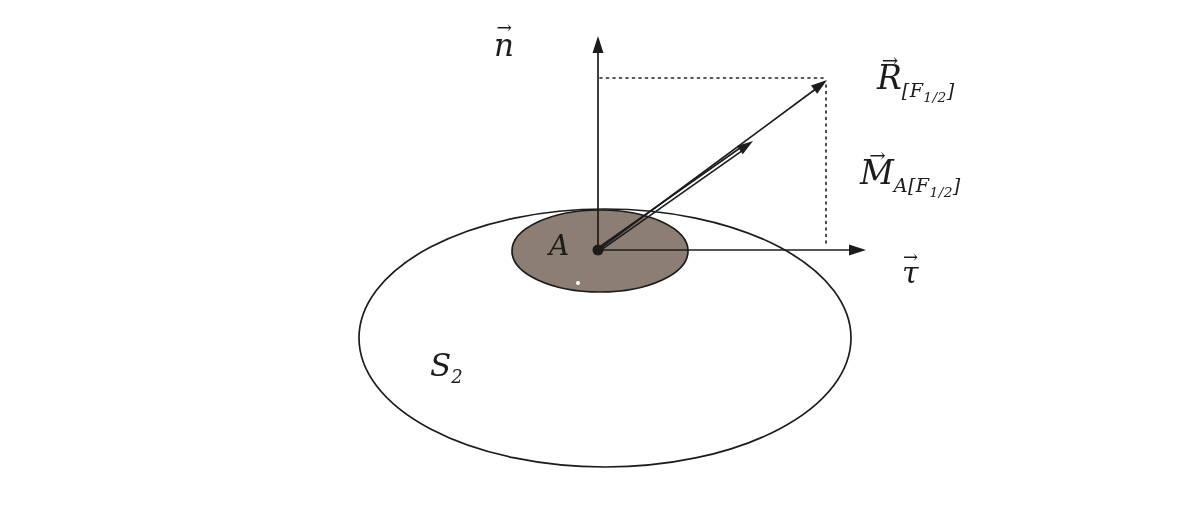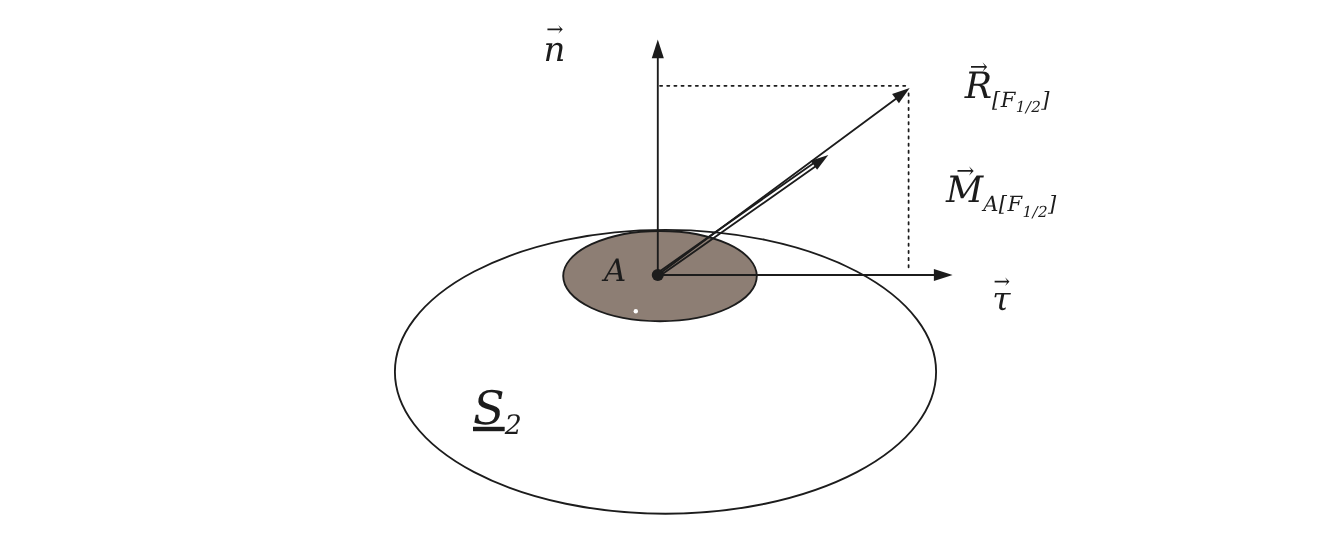--- a/index.html
+++ b/index.html
@@ -73,17 +73,17 @@
   </div>
 
   <div class="math" style="left:860px;top:155px;font-size:33px;">
     <span class="vec"><span class="arr">→</span><span>M</span></span><sub class="s1"><span>A[F</span><sub class="s2">1/2</sub><span>]</span></sub>
   </div>
 
   <div class="math" style="left:549px;top:231px;font-size:28px;">
     <span>A</span>
   </div>
 
-  <div class="math" style="left:430px;top:348px;font-size:42px;text-decoration:underline;">
+  <div class="math" style="left:430px;top:348px;font-size:31px;">
     <span>S</span><sub class="s1">2</sub>
   </div>
 
 </div>
 
 </body></html>

